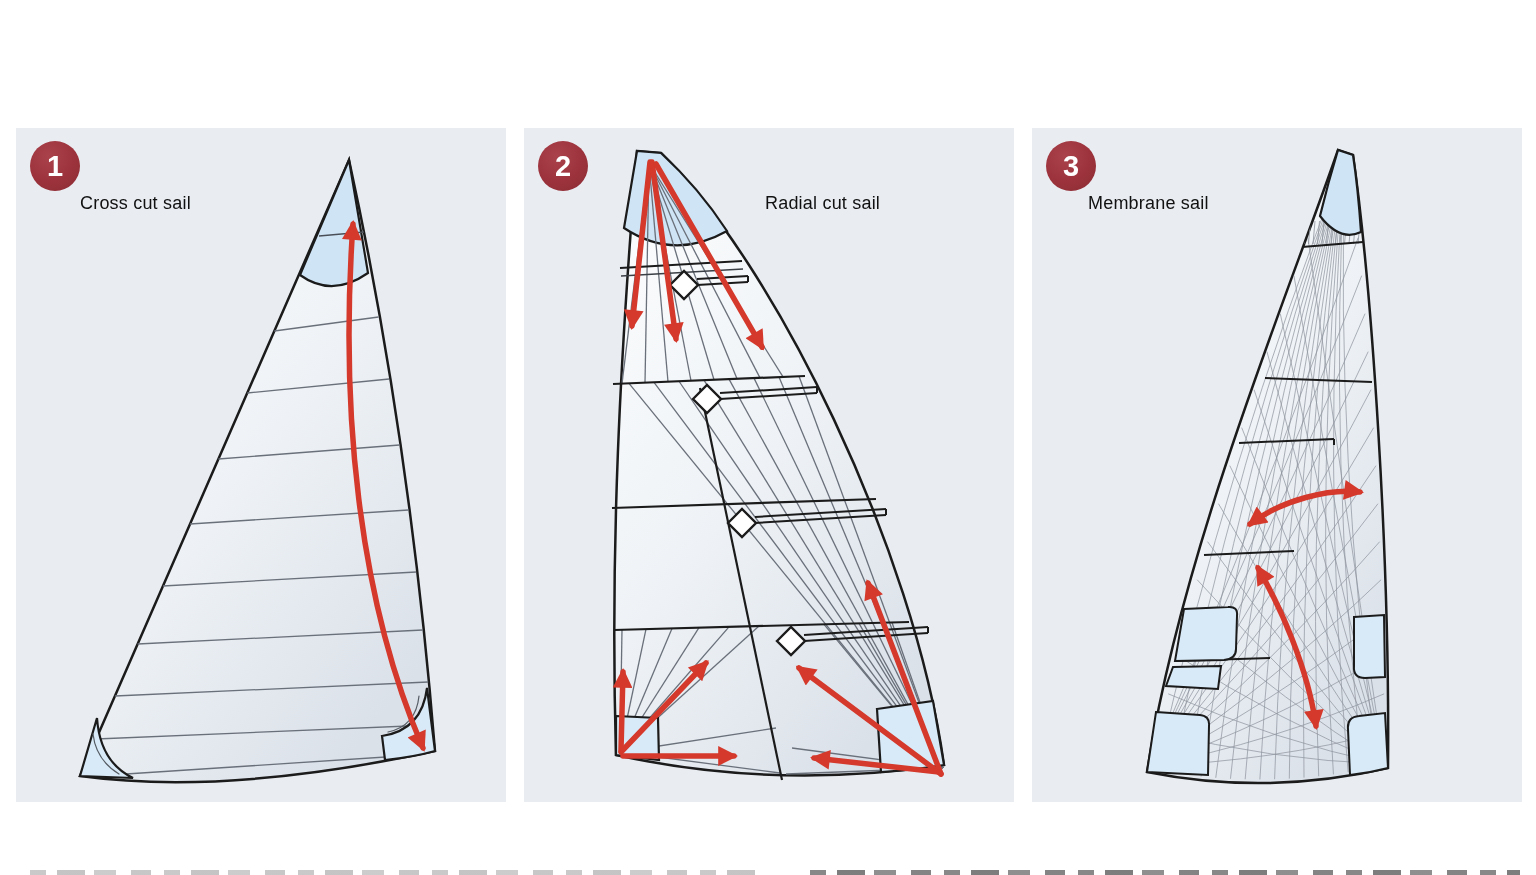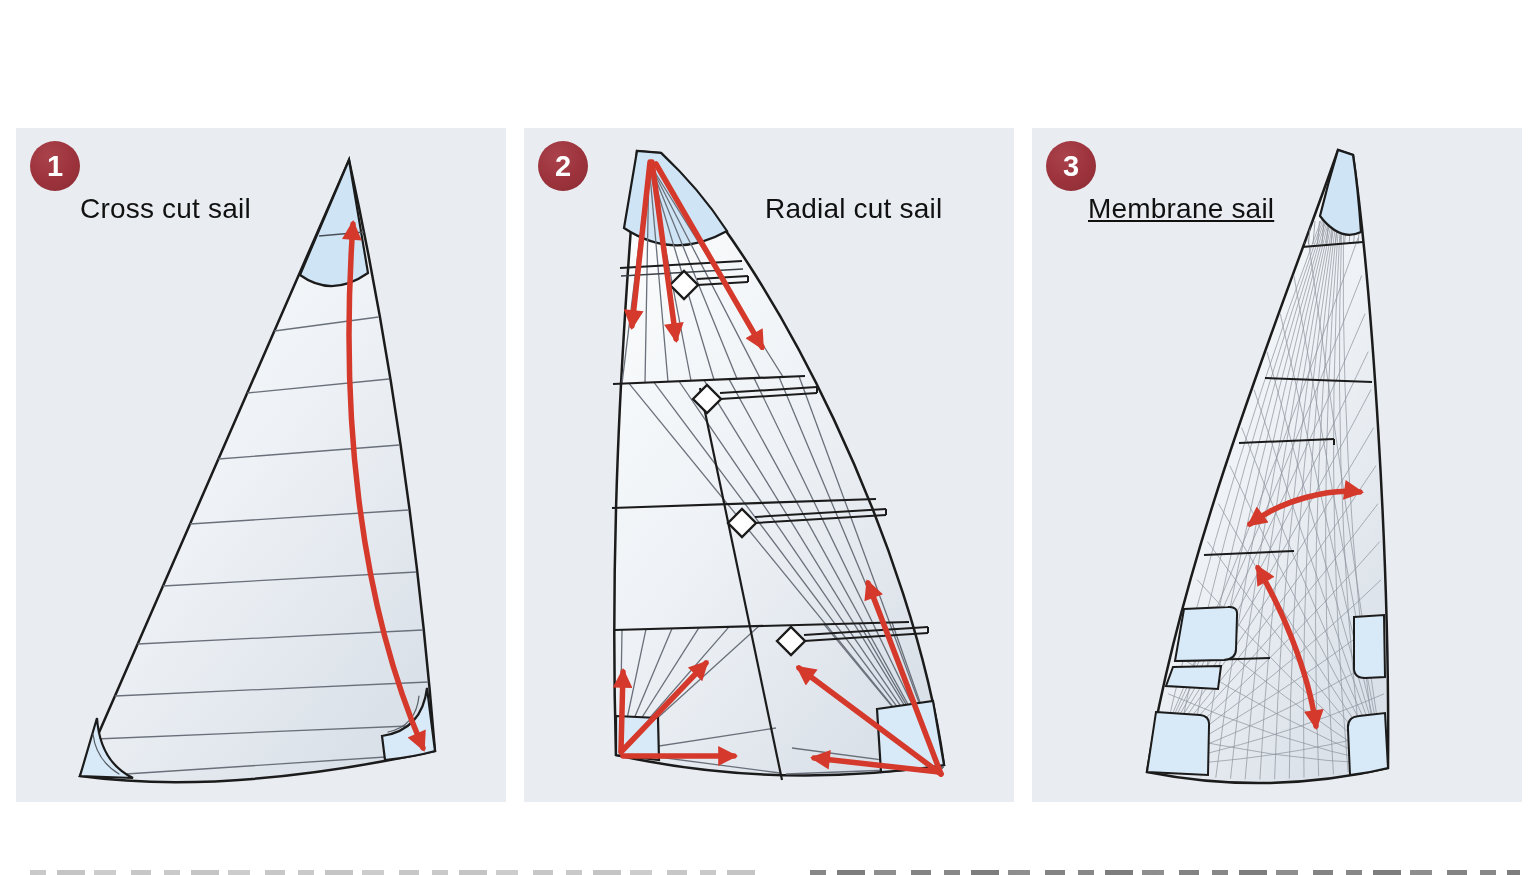--- a/index.html
+++ b/index.html
@@ -20,26 +20,26 @@
   .badge {
     position:absolute; left:14px; top:13px; width:50px; height:50px;
     border-radius:50%;
     background:radial-gradient(circle at 38% 30%, #aa424c 0%, #9c333c 55%, #8a2b34 100%);
     color:#ffffff; font-size:29px; font-weight:bold;
     display:flex; align-items:center; justify-content:center;
     line-height:1; z-index:3;
   }
   .panel-label {
     position:absolute; top:65px; z-index:3;
-    font-size:28px; color:#111111; letter-spacing:0.2px;
+    font-size:18px; color:#111111; letter-spacing:0.2px;
     white-space:nowrap;
   }
   .panel-1 .panel-label { left:64px; }
   .panel-2 .panel-label { left:241px;text-align:right; }
-  .panel-3 .panel-label { left:56px;text-decoration:underline; }
+  .panel-3 .panel-label { left:56px; }
   .crop-strip {
     position:absolute; bottom:0; height:5px;
     background:repeating-linear-gradient(90deg,
       #3f3f3f 0 16px, transparent 16px 27px,
       #2e2e2e 27px 55px, transparent 55px 64px,
       #4a4a4a 64px 86px, transparent 86px 101px,
       #383838 101px 121px, transparent 121px 134px);
   }
   .crop-strip.left  { left:30px;  width:730px; opacity:0.28; }
   .crop-strip.right { left:810px; width:710px; opacity:0.62; }

